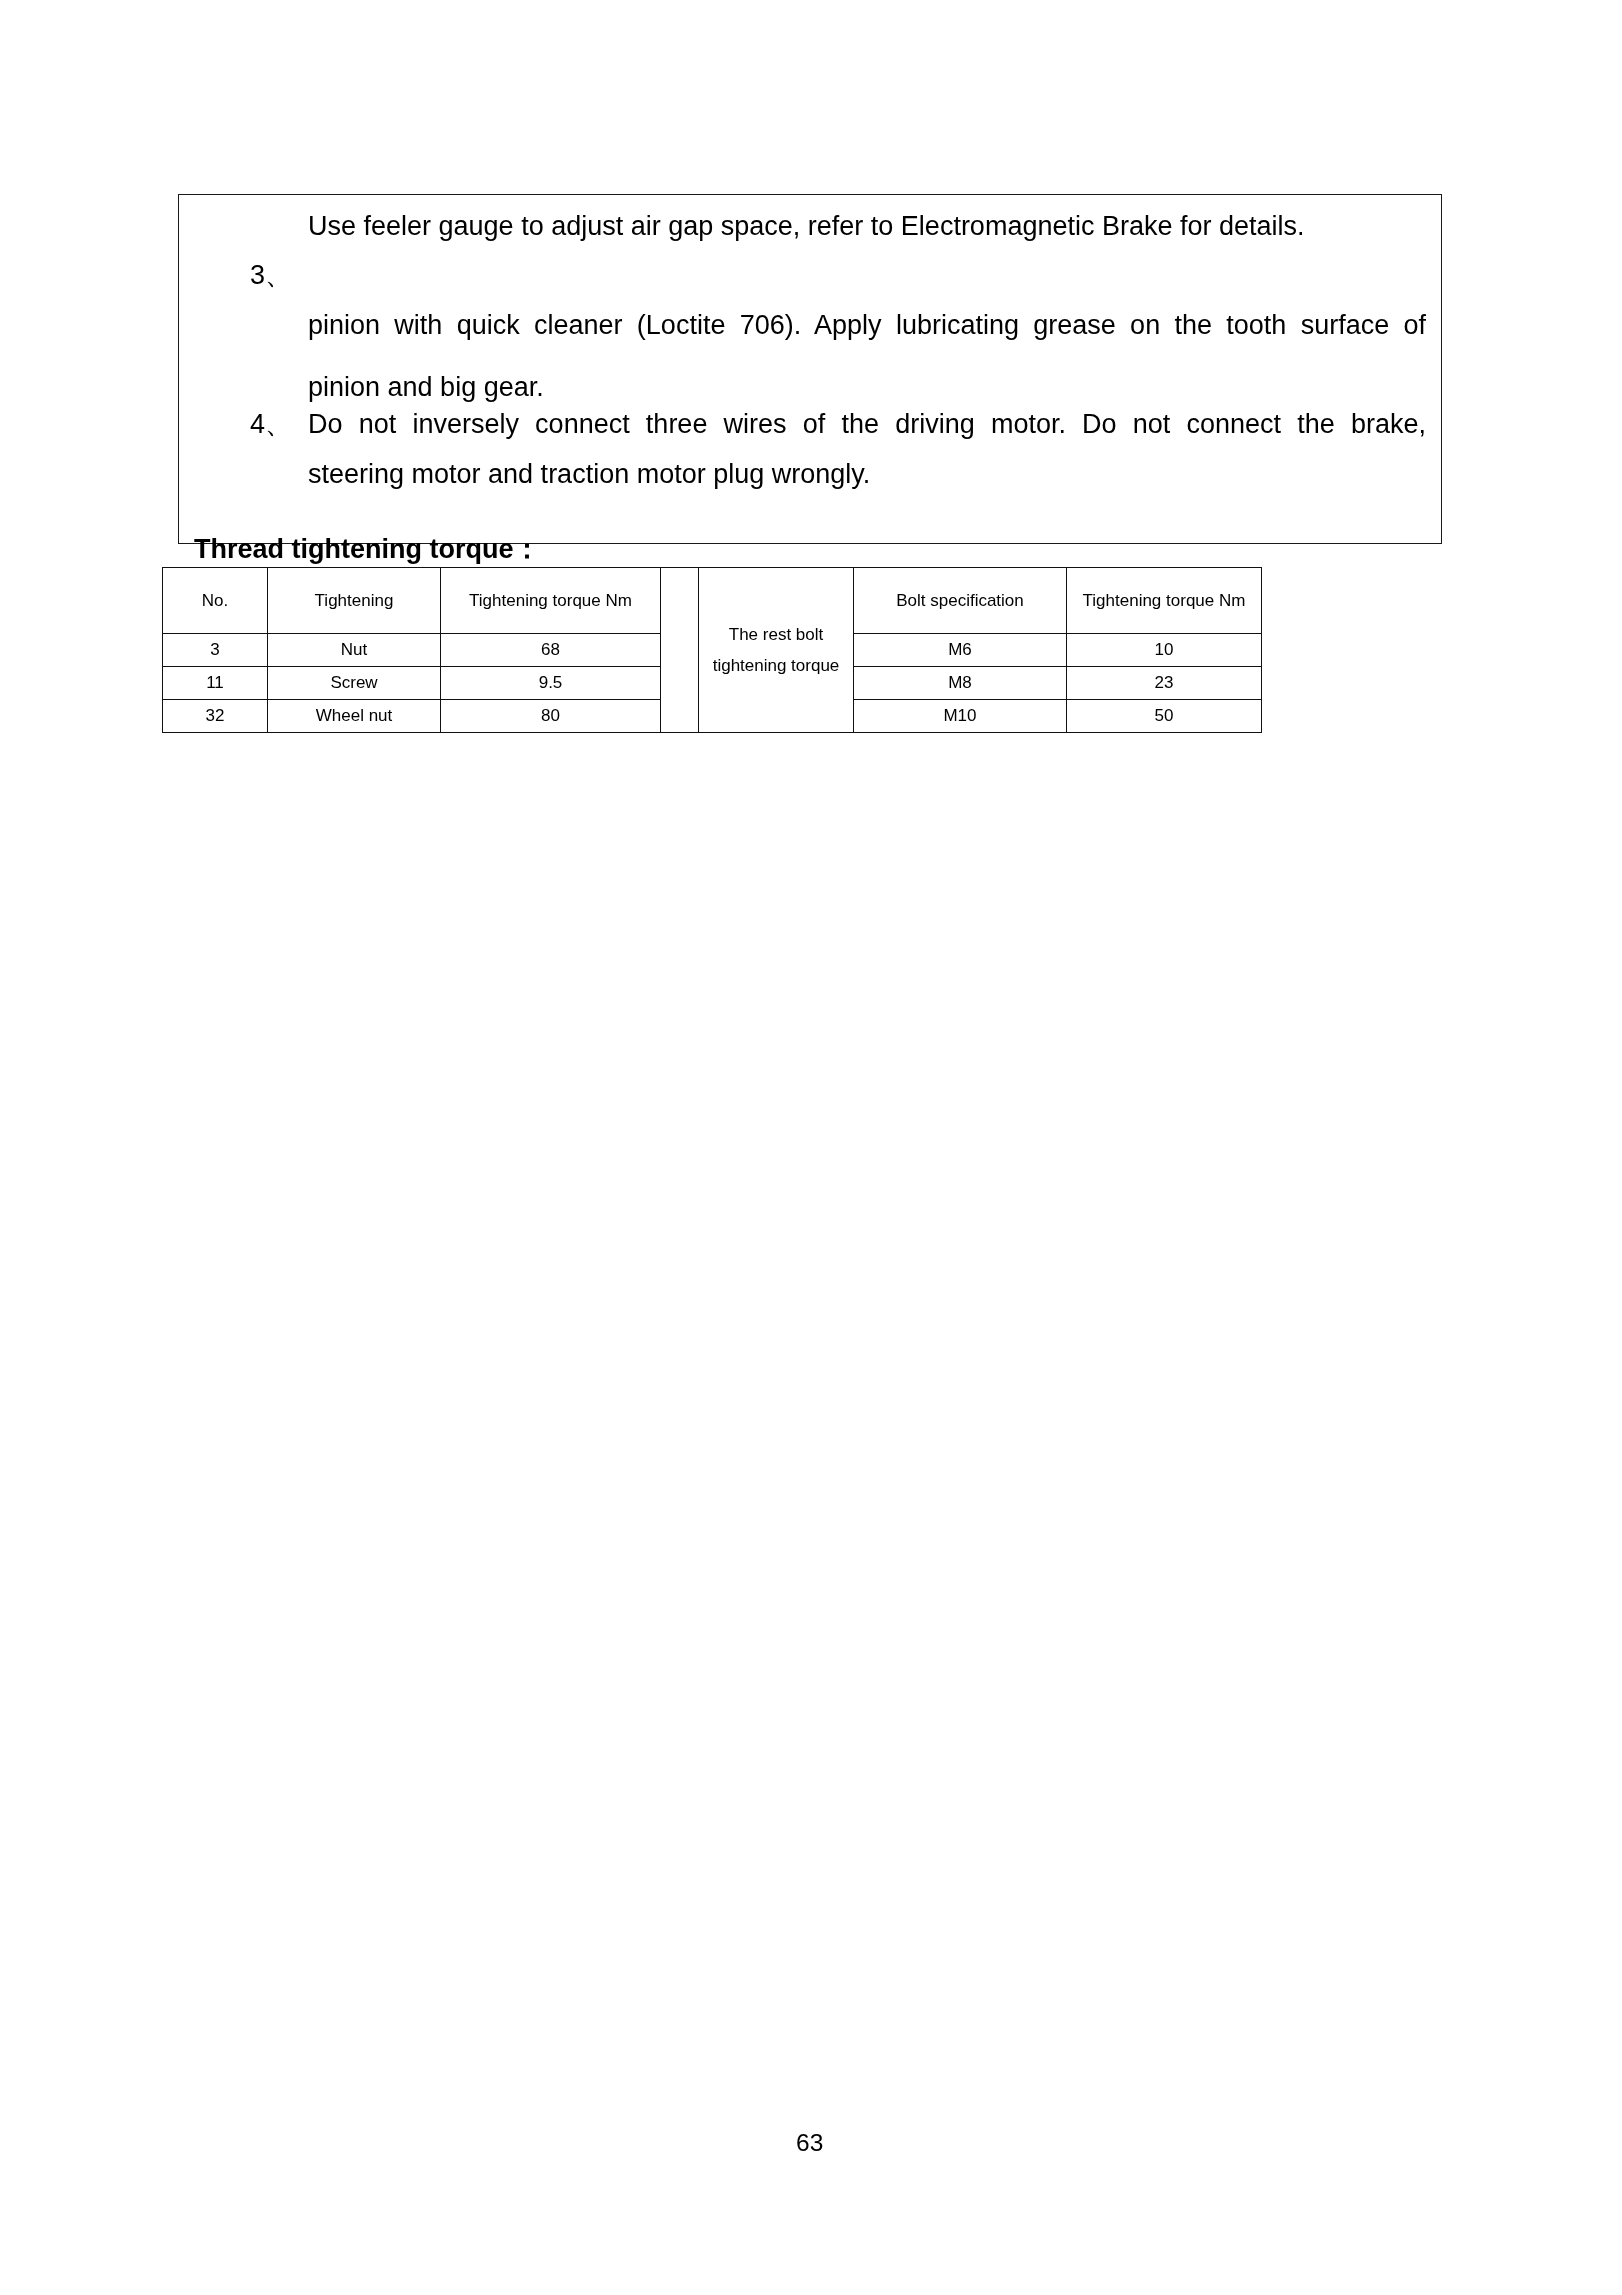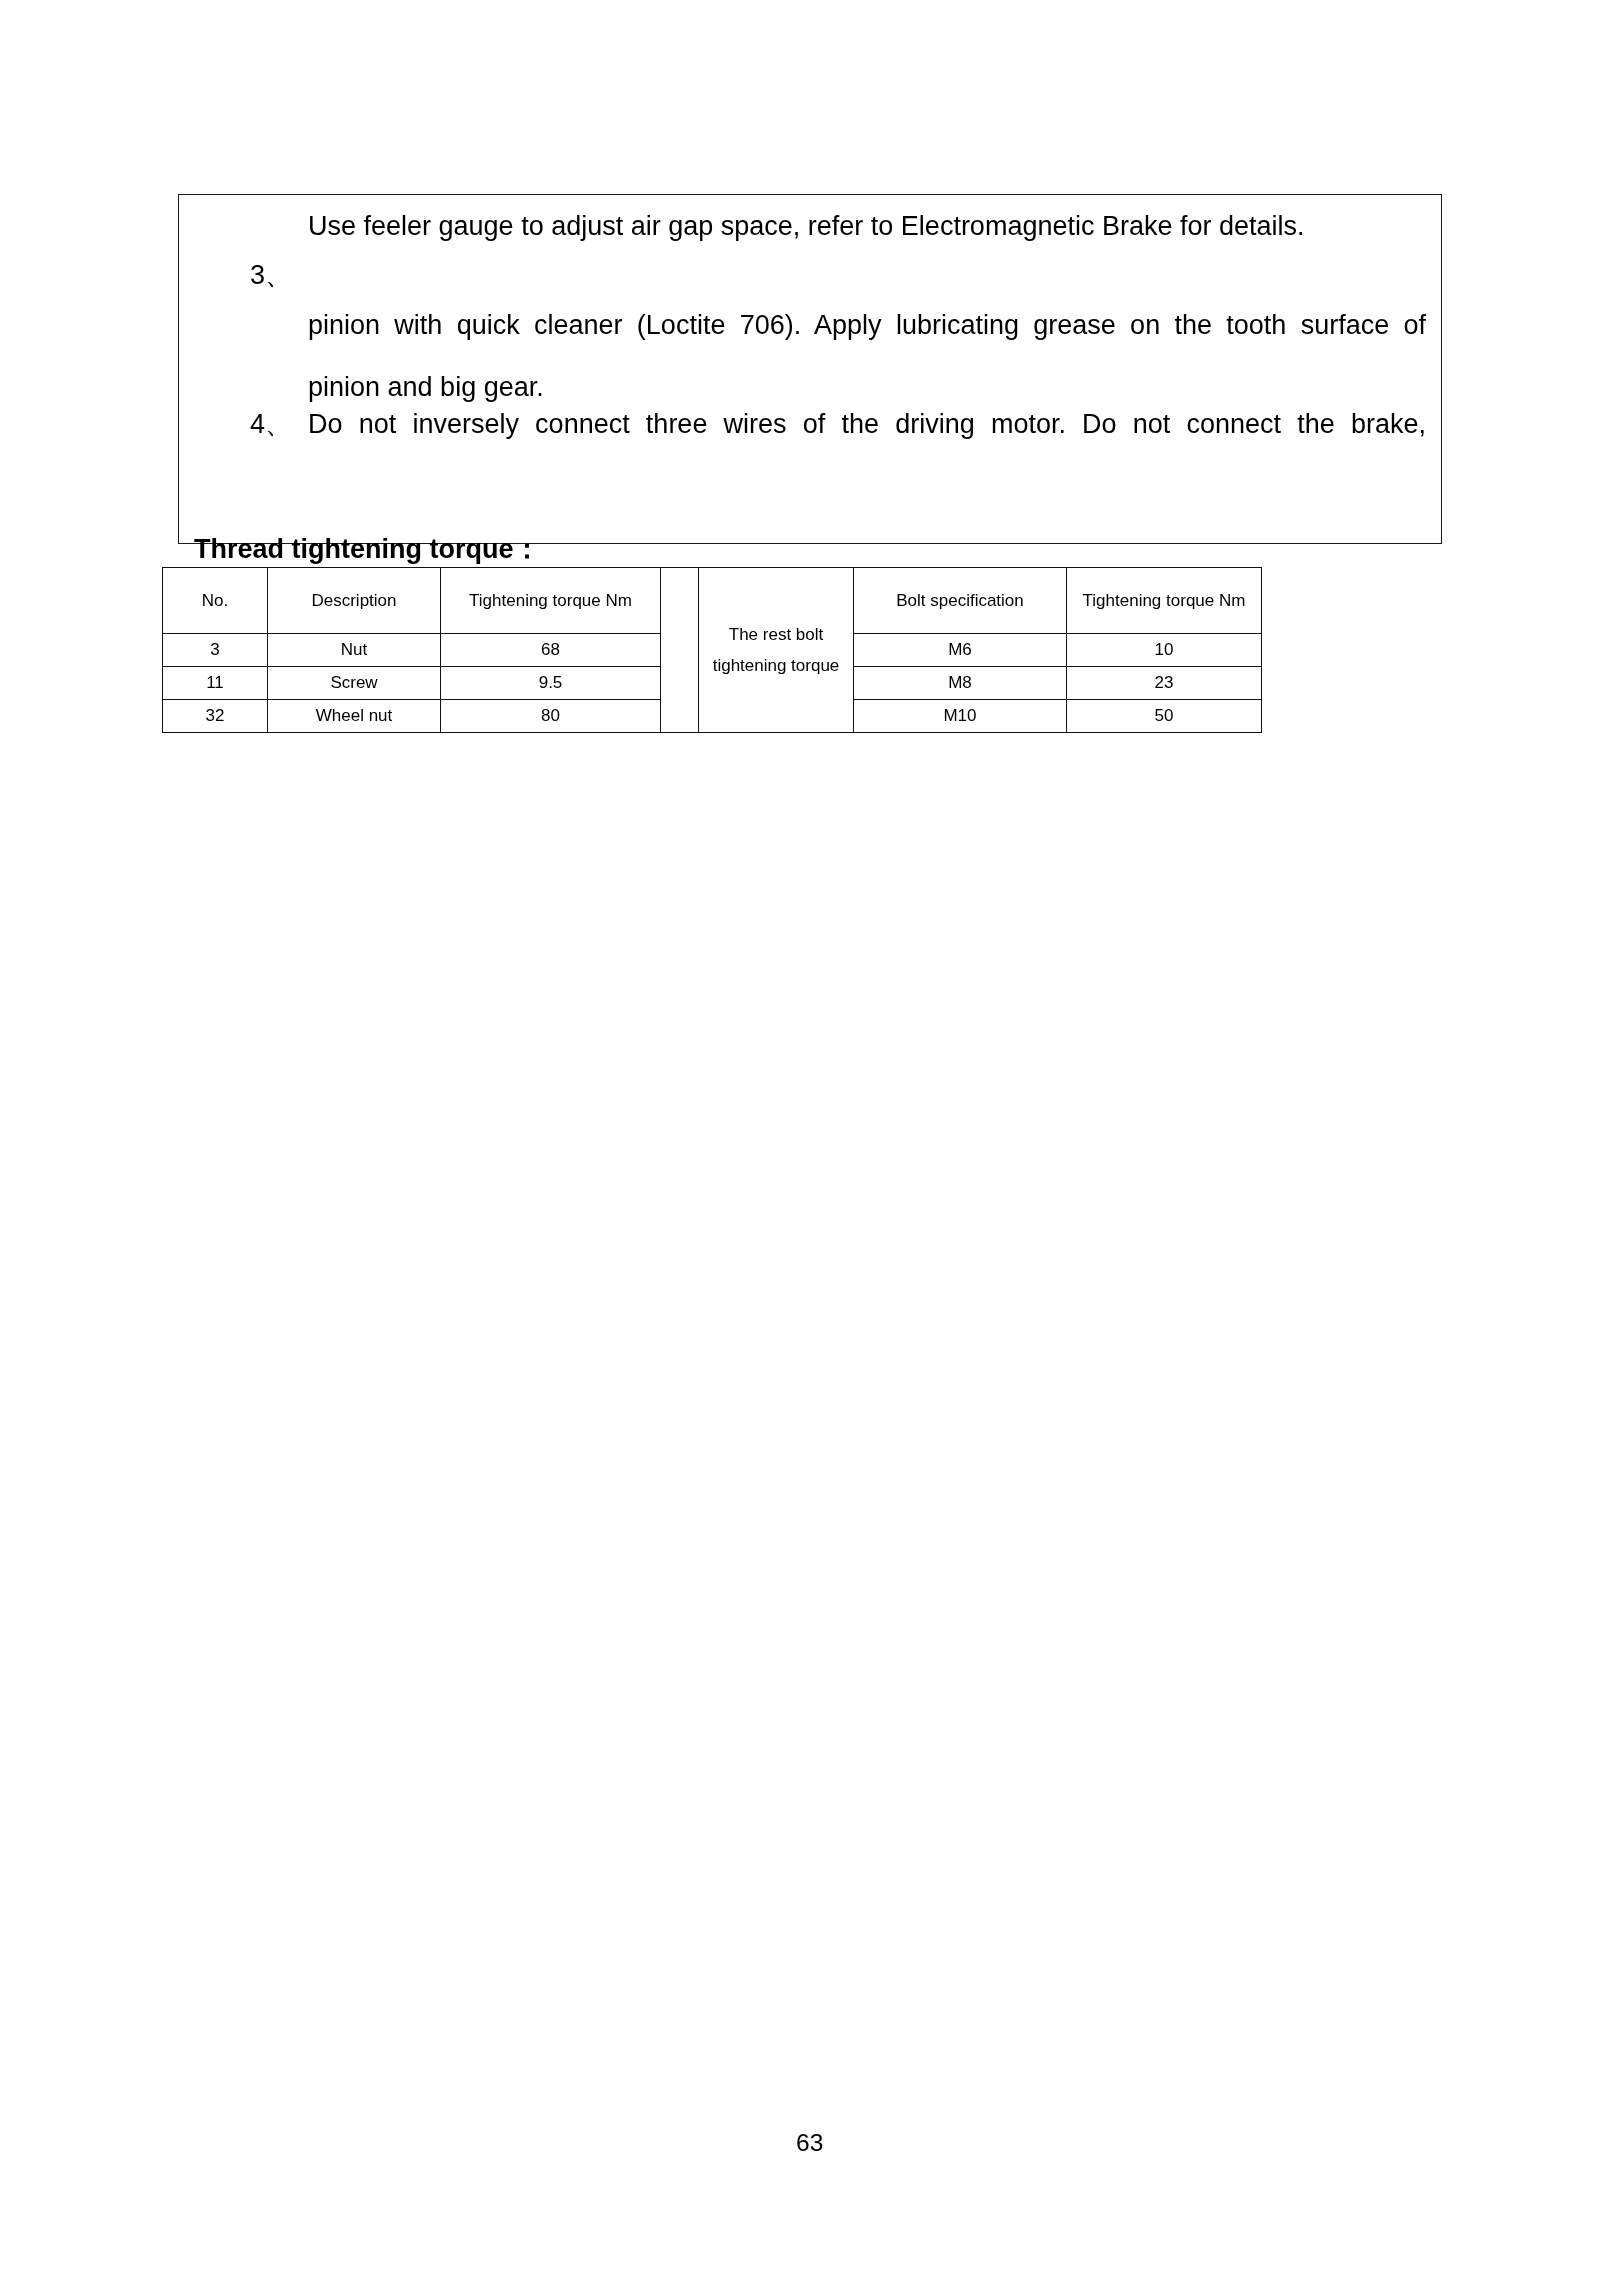--- a/index.html
+++ b/index.html
@@ -90,38 +90,39 @@
 
   <div class="note-num" style="top:64px;">3、</div>
 
   <div class="note-line justify" style="top:114px;">pinion with quick cleaner (Loctite 706). Apply lubricating grease on the tooth surface of</div>
 
   <div class="note-line" style="top:176px;">pinion and big gear.</div>
 
   <div class="note-num" style="top:213px;">4、</div>
   <div class="note-line justify" style="top:213px;">Do not inversely connect three wires of the driving motor. Do not connect the brake,</div>
 
+  <div class="note-line" style="top:263px;">steering motor and traction motor plug wrongly.</div>
 </div>
 
 <div class="section-title">Thread tightening torque：</div>
 
 <table class="torque">
   <colgroup>
     <col style="width:105px">
     <col style="width:173px">
     <col style="width:220px">
     <col style="width:38px">
     <col style="width:155px">
     <col style="width:213px">
     <col style="width:195px">
   </colgroup>
   <tbody>
       <tr class="head">
     <td>No.</td>
-    <td>Description</td>
+    <td>Tightening</td>
     <td>Tightening torque Nm</td>
     <td class="spacer" rowspan="4"></td>
     <td class="merged" rowspan="4">The rest bolt tightening torque</td>
     <td>Bolt specification</td>
     <td>Tightening torque Nm</td>
   </tr>
   <tr class="body">
     <td>3</td>
     <td>Nut</td>
     <td>68</td>

